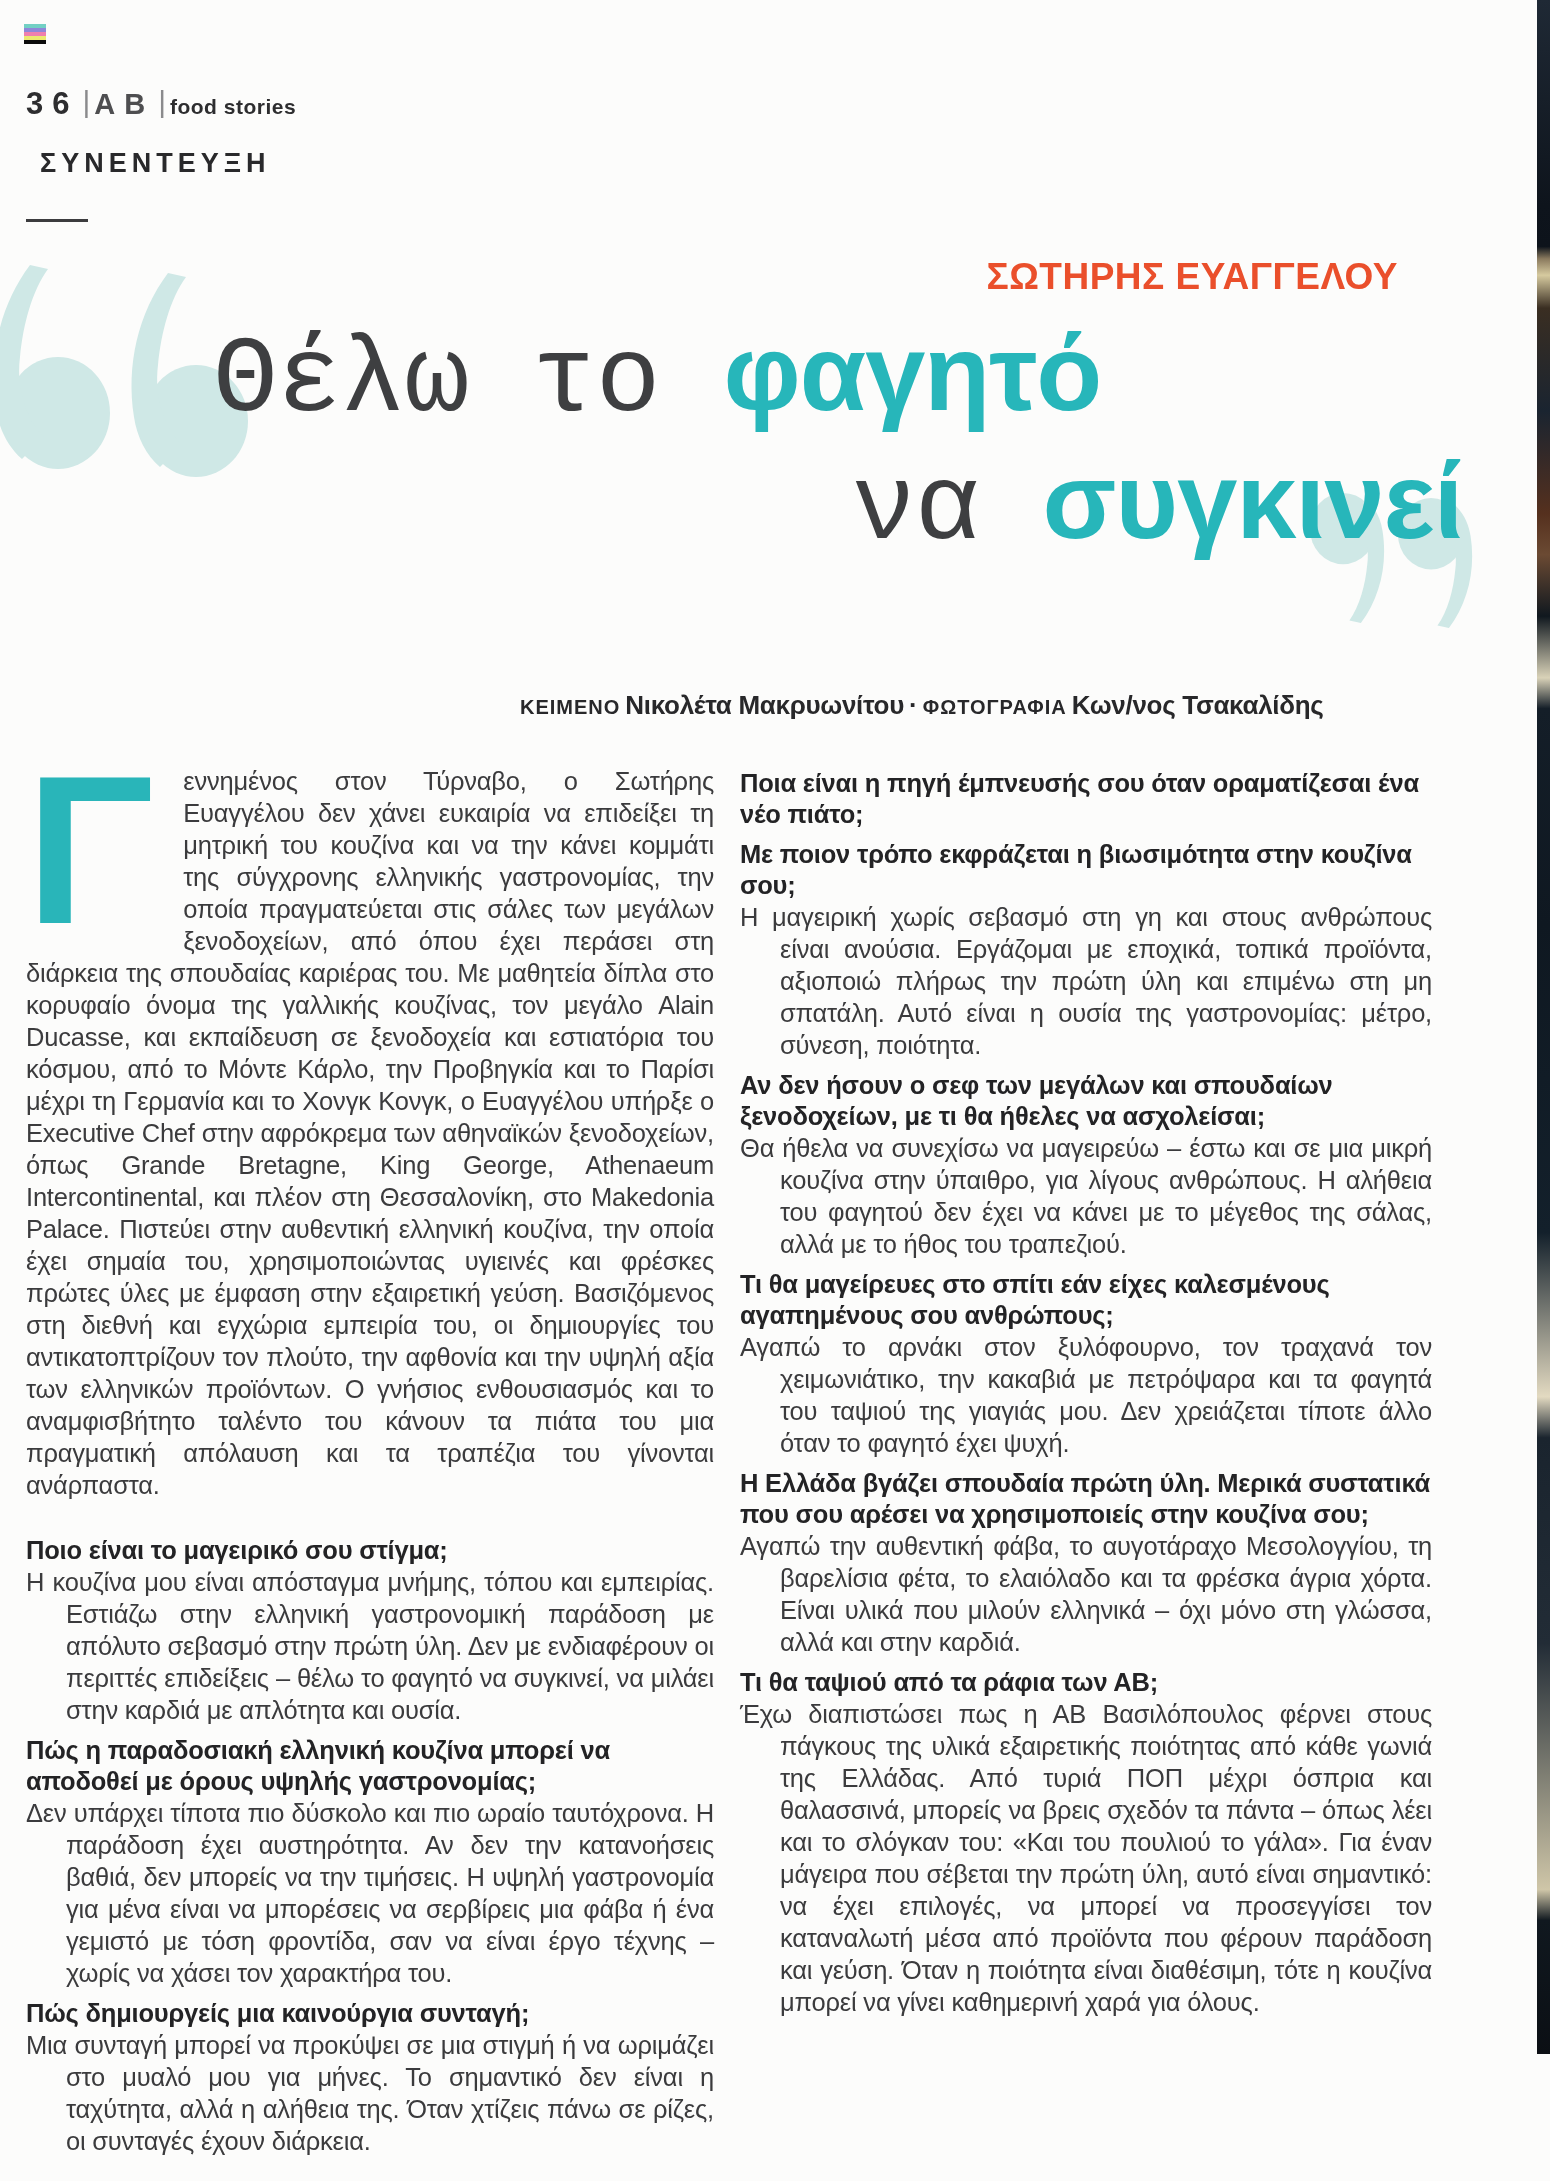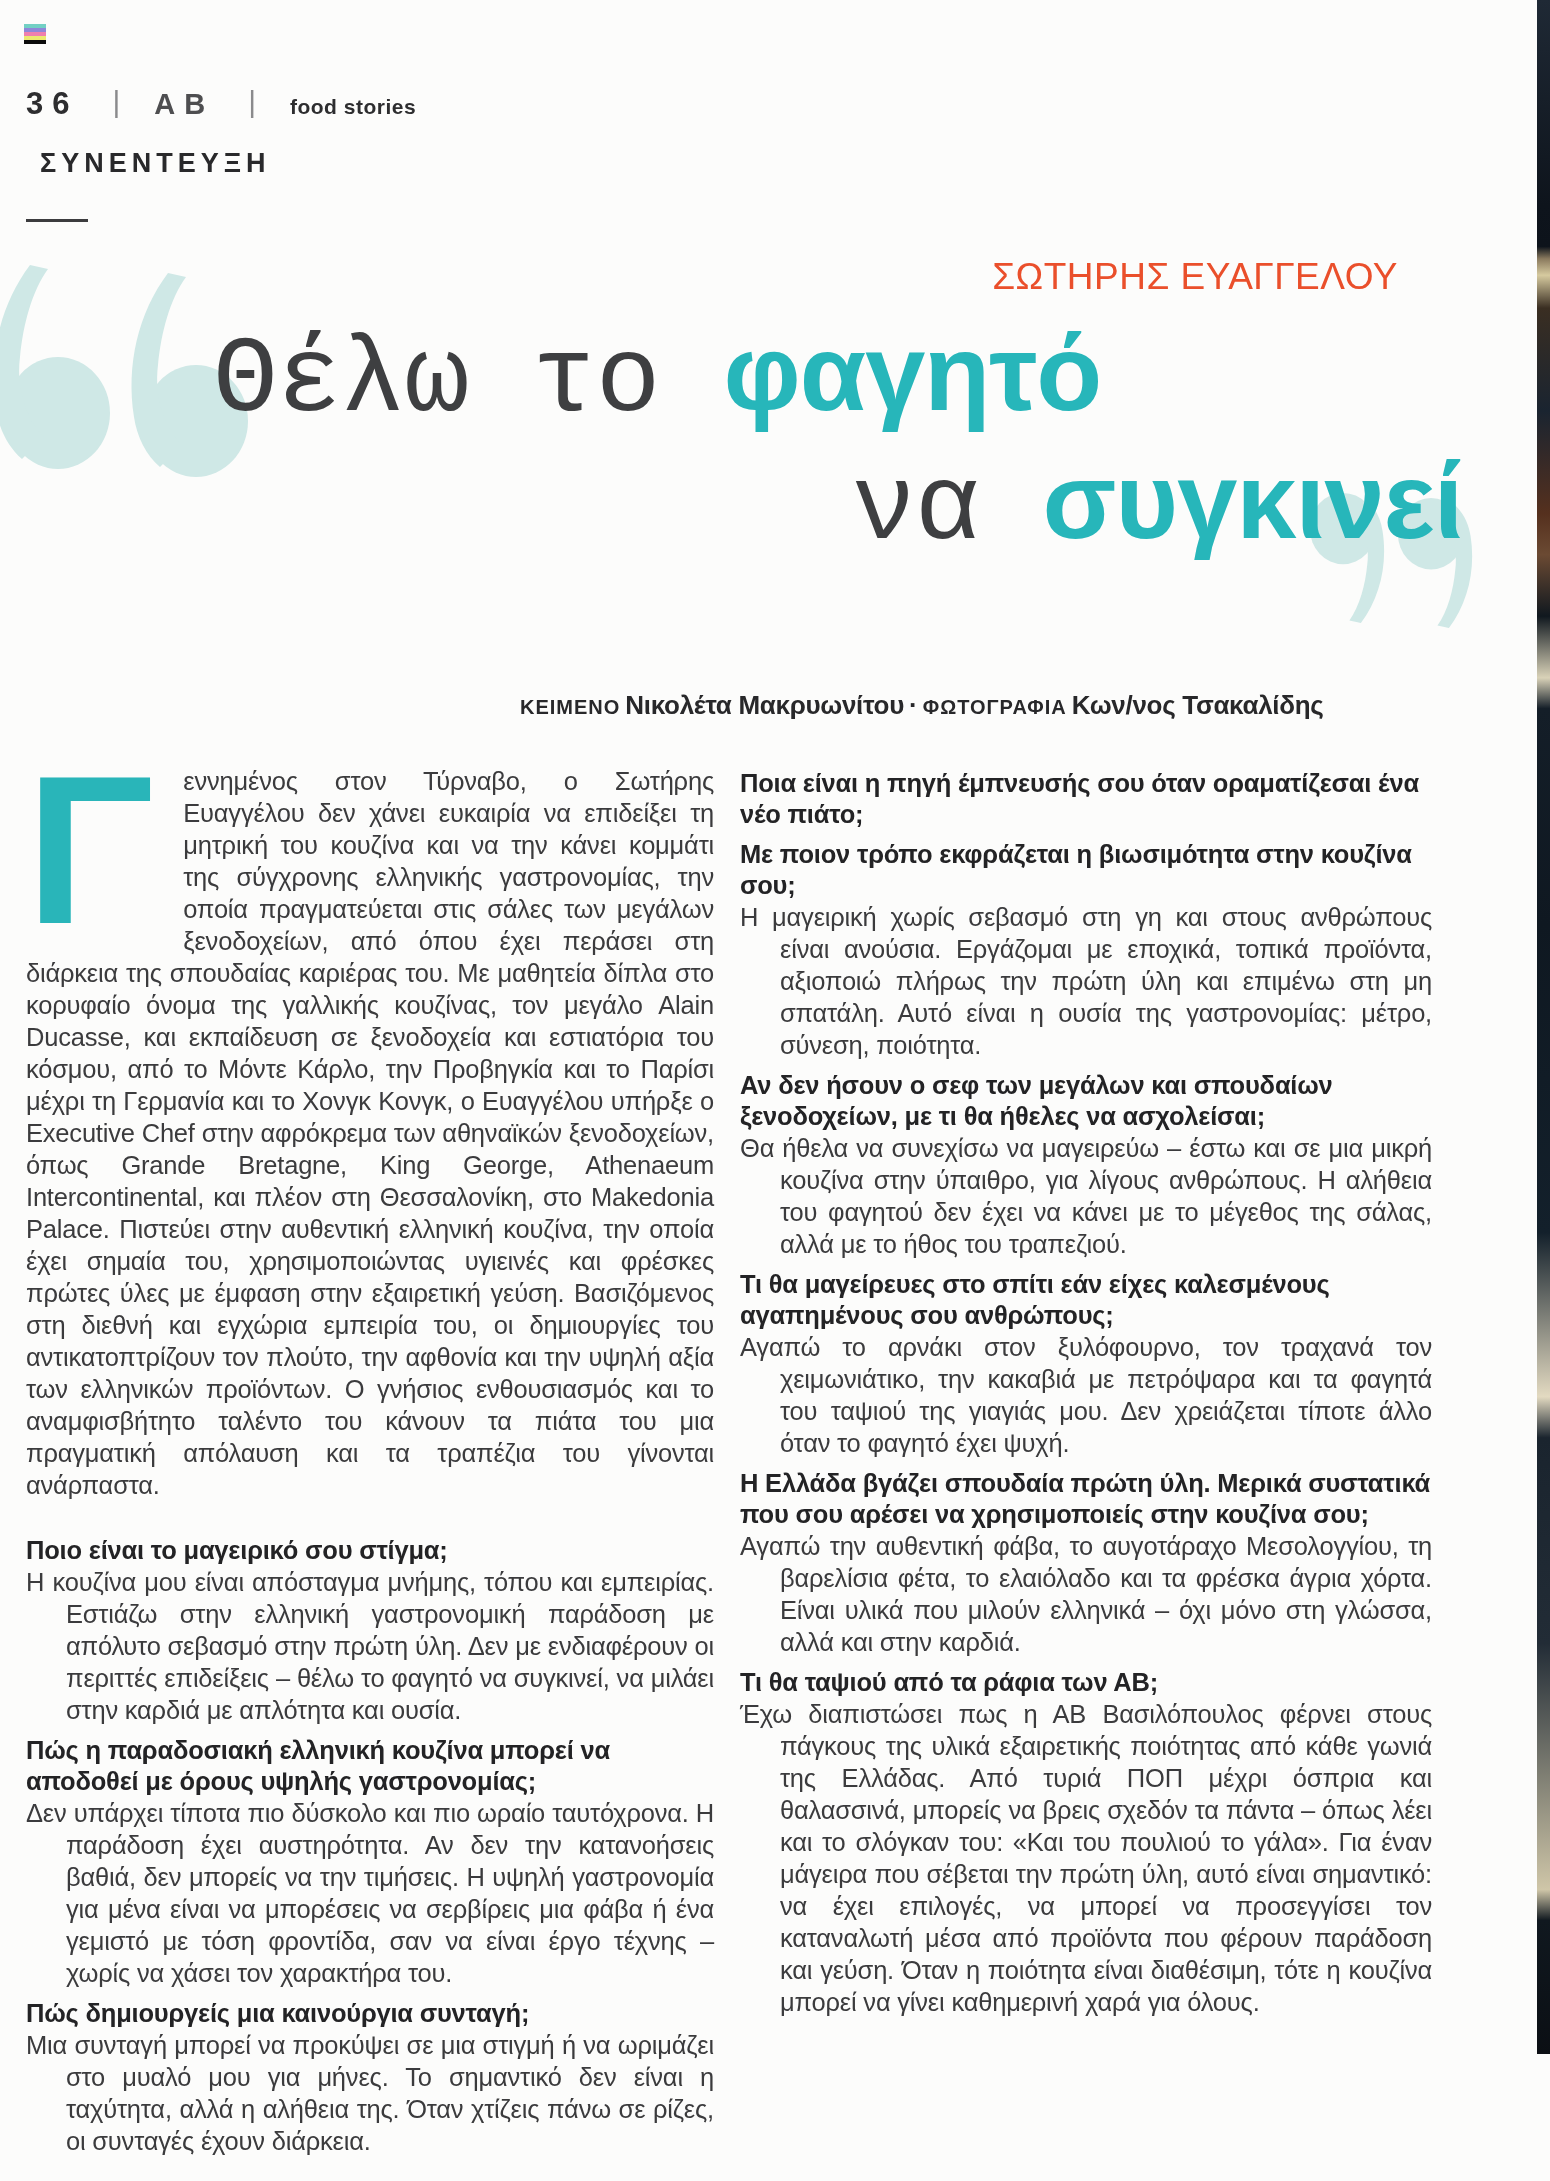--- a/index.html
+++ b/index.html
@@ -17,40 +17,40 @@
   
   .regmark { position:absolute; left:24px; top:24px; width:22px; height:20px; }
   .regmark span { display:block; width:100%; height:4px; }
   .regmark .c1 { background:#72d0c4; }
   .regmark .c2 { background:#8f86d8; }
   .regmark .c3 { background:#ef7fae; }
   .regmark .c4 { background:#ece96f; }
   .regmark .c5 { background:#0b0b0b; }
 
   
-  .folio { position:absolute; left:26px; top:86px; display:flex; align-items:baseline; gap:34px; }
+  .folio { position:absolute; left:26px; top:86px; display:flex; align-items:baseline; gap:4px; }
   .folio-num { font-size:31px; font-weight:700; letter-spacing:9px; color:#2d2d2f; }
   .folio-sep { font-size:30px; font-weight:300; color:#8a8a8c; transform:translateY(-2px); }
   .folio-brand { font-size:29px; font-weight:700; letter-spacing:9px; color:#4e4e50; }
   .folio-mag { font-size:21px; font-weight:700; letter-spacing:0.5px; color:#2d2d2f; }
 
   .section-label {
     position:absolute; left:40px; top:148px;
     font-size:27px; font-weight:700; letter-spacing:5px; color:#29292b;
   }
   .head-rule { position:absolute; left:26px; top:219px; width:62px; height:3px; background:#3c3c3e; }
 
   
   .quote { position:absolute; fill:#cfe8e6; }
   .quote-open { left:-14px; top:246px; }
   .quote-close { left:1292px; top:468px; }
 
   .kicker {
     position:absolute; right:152px; top:256px;
-    font-size:37px; font-weight:400; letter-spacing:0.5px; color:#ea4f2b;
+    font-size:37px; font-weight:700; letter-spacing:0.5px; color:#ea4f2b;
     white-space:nowrap;
   }
 
   .title-line { position:absolute; font-size:108px; white-space:nowrap; letter-spacing:-1px; }
   .title-line .light { font-weight:300; color:#3e3f41;font-family:Liberation Mono, monospace; }
   .title-line .accent { font-weight:700; color:#27b6ba; }
   .title-1 { left:213px; top:310px; }
   .title-2 { left:851px; top:438px; }
 
   .subtitle {

